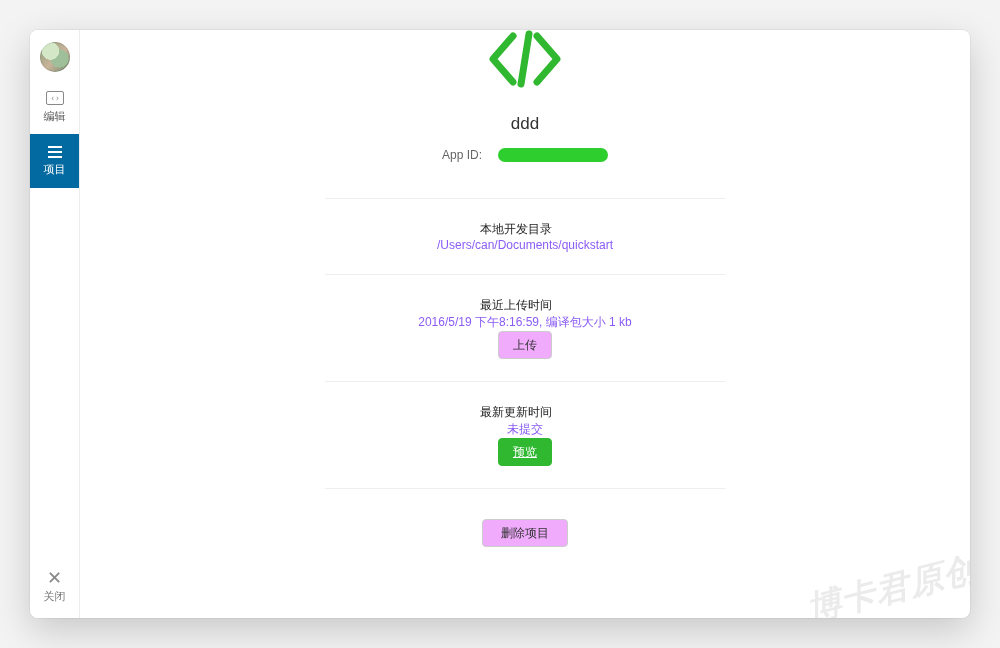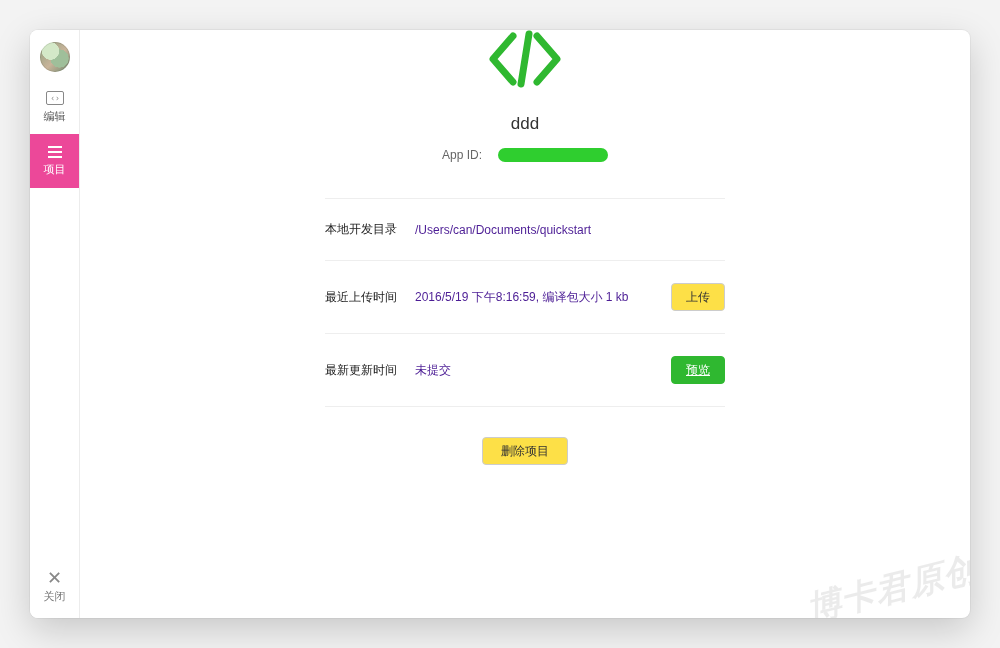--- a/index.html
+++ b/index.html
@@ -40,21 +40,21 @@
     box-shadow: inset 0 0 0 1px rgba(0,0,0,0.1);
   }
   .side-item {
     display:flex; flex-direction:column; align-items:center; justify-content:center;
     height: 54px;
     font-size: 11px;
     color:#555;
     cursor:pointer;
     user-select:none;
   }
-  .side-item.active { background:#ec4899; color:#fff; }
+  .side-item.active { background:#0369a1; color:#fff; }
   .side-item .icon { margin-bottom:4px; display:flex; align-items:center; justify-content:center; }
   .side-item.active svg { stroke:#fff; fill:#fff; }
   .side-spacer { flex:1; }
   .side-close {
     display:flex; flex-direction:column; align-items:center;
     padding: 10px 0 14px; font-size:11px; color:#777; cursor:pointer;
   }
   .side-close .x { font-size:18px; line-height:1; color:#888; margin-bottom:2px; font-weight:300;}
   .main {
     flex:1; position:relative;
@@ -66,31 +66,31 @@
   .appid-blob {
     width:110px; height:14px; border-radius:8px; background:#2fce2f;
   }
   .details {
     margin-top:36px; width:400px; border-top:1px solid #eee;
   }
   .row {
     display:flex; align-items:center;
     border-bottom:1px solid #eee;
     padding: 22px 0;
-    font-size:12px; color:#333;
+    font-size:12px; color:#333;flex-direction:column;
   }
   .row .label { width:90px; color:#222; }
-  .row .value { flex:1; color:#4c1d95; }
+  .row .value { flex:1; color:#8b5cf6; }
   .btn {
     min-width:54px; height:28px; padding:0 12px;
     border-radius:4px; font-size:12px;
     display:inline-flex; align-items:center; justify-content:center;
     cursor:pointer;
   }
-  .btn-outline { border:1px solid #ccc; background:#fde047; color:#333; }
+  .btn-outline { border:1px solid #ccc; background:#f0abfc; color:#333; }
   .btn-primary { background:#2fb830; color:#fff; border:1px solid #2fb830;text-decoration:underline;}
   .delete-wrap { margin-top:30px; }
   .watermark {
     position:absolute; right:-10px; bottom:6px;
     font-size:34px; color:rgba(0,0,0,0.08);
     font-weight:600; letter-spacing:1px;
     transform: rotate(-14deg);
     pointer-events:none;
     white-space:nowrap;
     font-style: italic;

